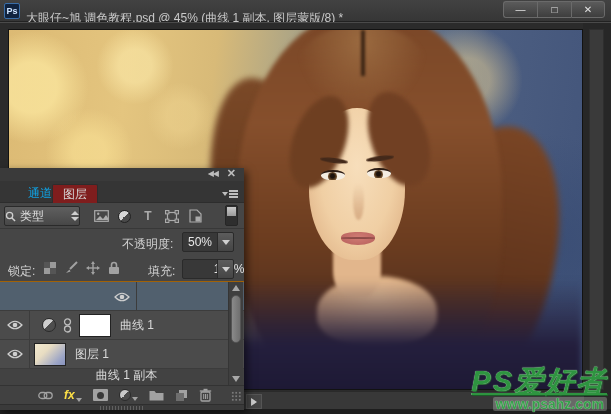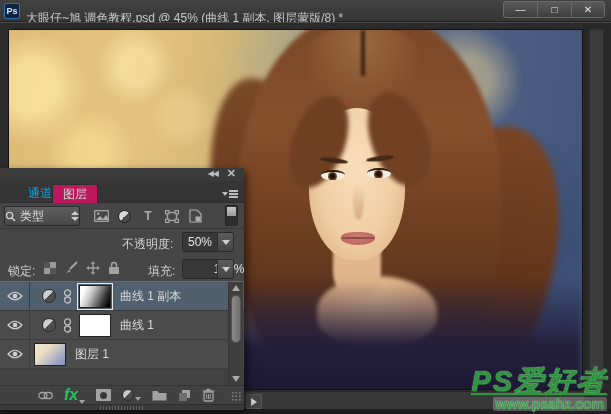--- a/index.html
+++ b/index.html
@@ -68,21 +68,21 @@
   .wm-2{font-size:14px;font-weight:bold;color:#37a04b;background:rgba(225,235,225,.28);border-radius:2px;padding:0 3px;display:inline-block;margin-top:1px;text-shadow:0 0 1px #eafbea;}
 
   
   .panel{position:absolute;left:0;top:168px;width:244px;height:242px;z-index:5;background:#464646;box-shadow:3px 3px 8px rgba(0,0,0,.55);}
   .p-header{position:absolute;left:0;top:0;width:100%;height:13px;background:#3a3a3a;}
   .p-collapse{position:absolute;right:26px;top:1px;color:#bdbdbd;font-size:8px;letter-spacing:-1px;}
   .p-close{position:absolute;right:8px;top:-1px;color:#bdbdbd;font-size:11px;font-weight:bold;}
   .tabbar{position:absolute;left:0;top:13px;width:100%;height:22px;background:#353535;border-bottom:1px solid #2d2d2d;}
   .tab{position:absolute;top:3px;height:19px;padding:0 10px;font-size:12px;line-height:19px;}
   .tab.channels{left:18px;color:#0ea5e9;}
-  .tab.layers{left:52px;color:#d6d6d6;background:#be185d;border:1px solid #2d2d2d;border-bottom:none;border-radius:2px 2px 0 0;}
+  .tab.layers{left:52px;color:#d6d6d6;background:#7f1d1d;border:1px solid #2d2d2d;border-bottom:none;border-radius:2px 2px 0 0;}
   .p-menu{position:absolute;right:6px;top:8px;width:16px;height:10px;}
   .p-menu .mtri{position:absolute;left:0;top:3px;width:0;height:0;border-top:4px solid #bdbdbd;border-left:3px solid transparent;border-right:3px solid transparent;}
   .p-menu .mlines{position:absolute;right:0;top:1px;width:9px;height:8px;background:repeating-linear-gradient(#bdbdbd 0 1.5px, transparent 1.5px 3px);}
 
   .filter-row{position:absolute;left:0;top:35px;width:100%;height:26px;border-bottom:1px solid #383838;}
   .combo{background:linear-gradient(#5f5f5f,#474747);border:1px solid #2a2a2a;border-radius:2px;color:#e0e0e0;font-size:12px;display:flex;align-items:center;}
   .type-combo{position:absolute;left:4px;top:3px;width:76px;height:20px;padding:0 0;}
   .updown{margin-left:auto;display:flex;flex-direction:column;gap:2px;}
   .updown i{display:block;width:0;height:0;border-left:4px solid transparent;border-right:4px solid transparent;}
   .updown .u{border-bottom:4px solid #cfcfcf;}
@@ -106,38 +106,38 @@
   .lock-row{position:absolute;left:0;top:88px;width:100%;height:26px;border-bottom:1px solid #a16207;}
   .lock-label{left:8px;}
   .lock-icons{position:absolute;left:44px;top:5px;width:76px;display:flex;justify-content:space-between;align-items:center;}
   .checker{width:12px;height:12px;background:conic-gradient(#9a9a9a 25%,#555 0 50%,#9a9a9a 0 75%,#555 0);}
   .fill-label{left:148px;}
   .fill-val{left:182px;width:36px;padding-left:46px;}
   .fill-drop{left:217px;}
 
   .layer-list{position:absolute;left:0;top:114px;width:100%;height:103px;background:#424242;overflow:hidden;}
   .layer-row{position:relative;width:100%;height:29px;background:#4b4b4b;border-bottom:1px solid #3c3c3c;display:flex;align-items:center;}
-  .layer-row.selected{background:#51606e;}
+  .layer-row.selected{background:#51606e;flex-direction:column;}
   .eye-cell{width:30px;height:100%;border-right:1px solid #3c3c3c;display:flex;align-items:center;justify-content:center;flex:0 0 30px;}
   .adj-badge{width:14px;height:14px;border-radius:50%;border:1px solid #2a2a2a;background:linear-gradient(135deg,#cfcfcf 50%,#4e4e4e 50%);margin-left:12px;flex:0 0 14px;}
   .chain{margin-left:7px;flex:0 0 9px;}
   .thumb{width:32px;height:23px;border:1px solid #222;margin-left:7px;flex:0 0 32px;}
   .thumb.mask-grad{background:linear-gradient(115deg,#ffffff 15%,#bfbfbf 40%,#3a3a3a 75%,#000 95%);outline:1px solid #e8e8e8;outline-offset:1px;}
   .thumb.white{background:#fff;}
   .thumb.img-grad{background:linear-gradient(135deg,#f3ead0 0%,#e8ddc2 35%,#9aa3c6 80%,#8893bd 100%);margin-left:4px;}
   .layer-name{color:#dadada;font-size:12px;margin-left:9px;white-space:nowrap;}
   .list-scroll{position:absolute;right:1px;top:0;width:15px;height:103px;background:#3f3f3f;border-left:1px solid #353535;}
   .ls-up{position:absolute;left:3px;top:3px;width:0;height:0;border-left:4.5px solid transparent;border-right:4.5px solid transparent;border-bottom:6px solid #a8a8a8;}
   .ls-thumb{position:absolute;left:2px;top:13px;width:10px;height:48px;background:linear-gradient(90deg,#8a8a8a,#6f6f6f);border-radius:5px;border:1px solid #555;}
   .ls-down{position:absolute;left:3px;bottom:3px;width:0;height:0;border-left:4.5px solid transparent;border-right:4.5px solid transparent;border-top:6px solid #a8a8a8;}
 
   .p-toolbar{position:absolute;left:0;top:217px;width:100%;height:19px;background:#414141;border-top:1px solid #333;display:flex;align-items:center;}
   .tb-ic{margin-left:11px;color:#a2a2a2;display:flex;align-items:center;}
   .tb-ic:first-child{margin-left:38px;}
-  .fx-label{font-size:16px;font-style:italic;font-weight:bold;color:#22c55e;}
+  .fx-label{font-size:12px;font-style:italic;font-weight:bold;color:#fde047;}
   .mini-drop{width:0;height:0;border-left:3px solid transparent;border-right:3px solid transparent;border-top:4px solid #a2a2a2;margin-left:1px;align-self:flex-end;}
   .mask-ic{width:15px;height:12px;background:#a2a2a2;border-radius:1px;position:relative;}
   .mask-ic::before{content:"";position:absolute;left:4px;top:2.5px;width:7px;height:7px;border-radius:50%;background:#383838;}
   .tb-half{width:12px;height:12px;border-radius:50%;background:linear-gradient(135deg,#c8c8c8 50%,#4a4a4a 50%);border:1px solid #2c2c2c;}
   .corner-grip{position:absolute;right:2px;bottom:2px;width:11px;height:11px;background:radial-gradient(#7a7a7a 1px,transparent 1.2px);background-size:3.5px 3.5px;}
   .resize-strip{position:absolute;left:0;top:236px;width:100%;height:6px;background:#3a3a3a;border-top:1px solid #2e2e2e;}
   .grip-lines{position:absolute;left:50%;top:1px;transform:translateX(-50%);width:44px;height:4px;background:repeating-linear-gradient(90deg,#606060 0 1px,transparent 1px 3px);}
 </style>
 </head>
 <body>

